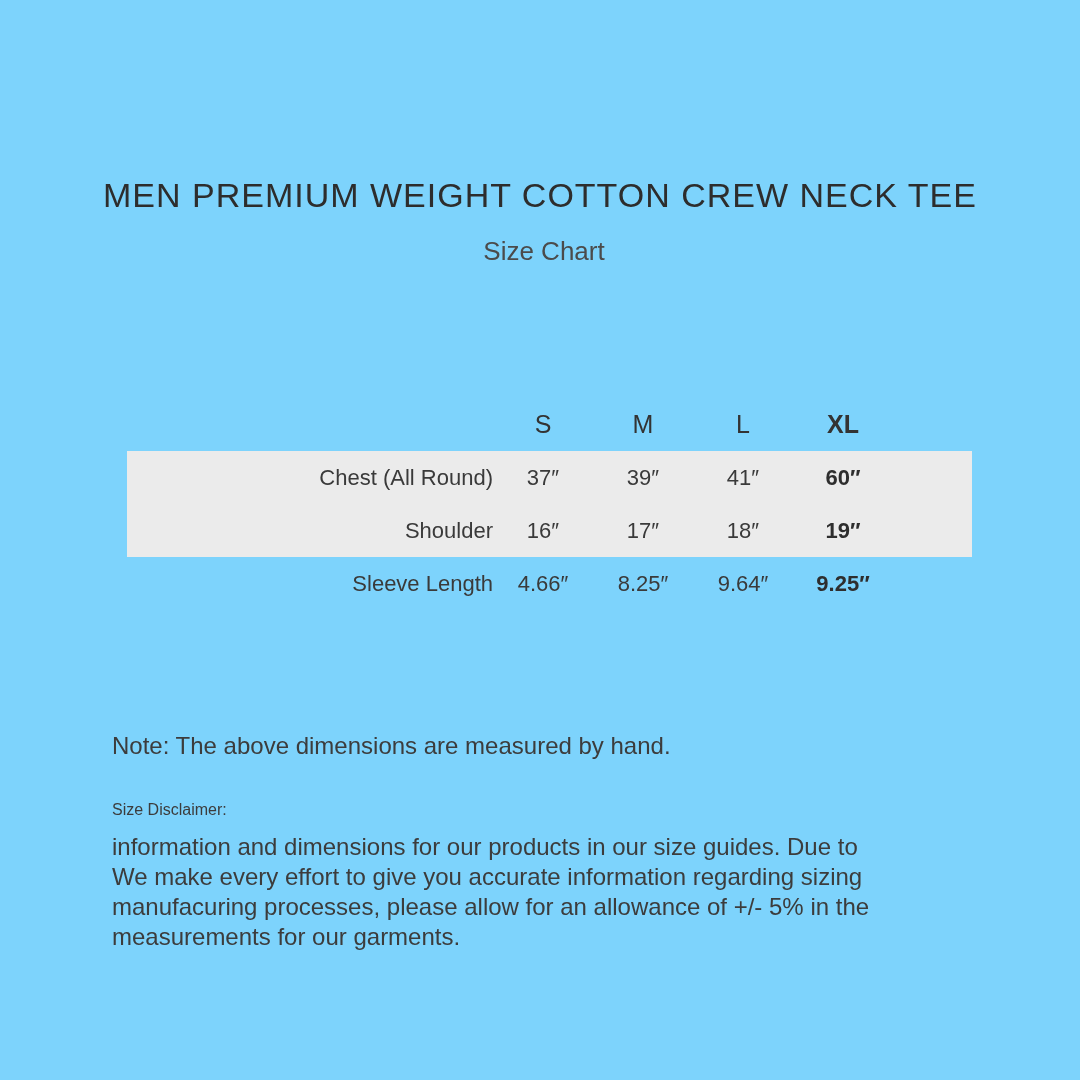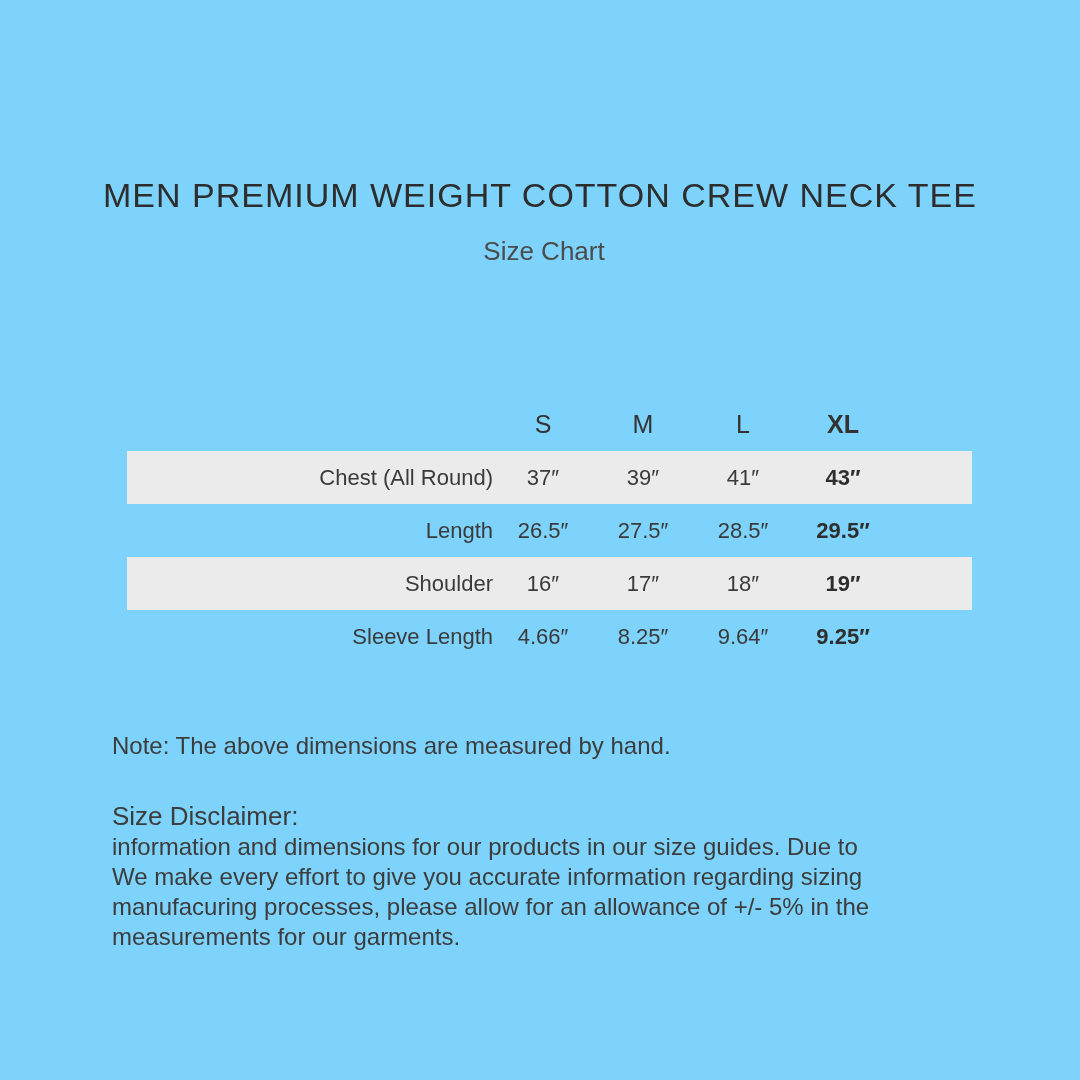--- a/index.html
+++ b/index.html
@@ -77,21 +77,21 @@
     left: 112px;
     top: 732px;
     font-size: 24px;
     color: #3c3c3c;
     margin: 0;
   }
   .disclaimer-heading {
     position: absolute;
     left: 112px;
     top: 801px;
-    font-size: 26px;
+    font-size: 16px;
     color: #3c3c3c;
     margin: 0;
   }
   .disclaimer-body {
     position: absolute;
     left: 112px;
     top: 832px;
     width: 880px;
     font-size: 24px;
     line-height: 30px;
@@ -114,30 +114,23 @@
       <div class="cell">M</div>
       <div class="cell">L</div>
       <div class="cell col-xl">XL</div>
     </div>
 
     <div class="trow stripe">
       <div class="cell label">Chest (All Round)</div>
       <div class="cell">37″</div>
       <div class="cell">39″</div>
       <div class="cell">41″</div>
-      <div class="cell col-xl">43″</div>
+      <div class="cell col-xl">60″</div>
     </div>
 
-    <div class="trow">
-      <div class="cell label">Length</div>
-      <div class="cell">26.5″</div>
-      <div class="cell">27.5″</div>
-      <div class="cell">28.5″</div>
-      <div class="cell col-xl">29.5″</div>
-    </div>
 
     <div class="trow stripe">
       <div class="cell label">Shoulder</div>
       <div class="cell">16″</div>
       <div class="cell">17″</div>
       <div class="cell">18″</div>
       <div class="cell col-xl">19″</div>
     </div>
 
     <div class="trow">

